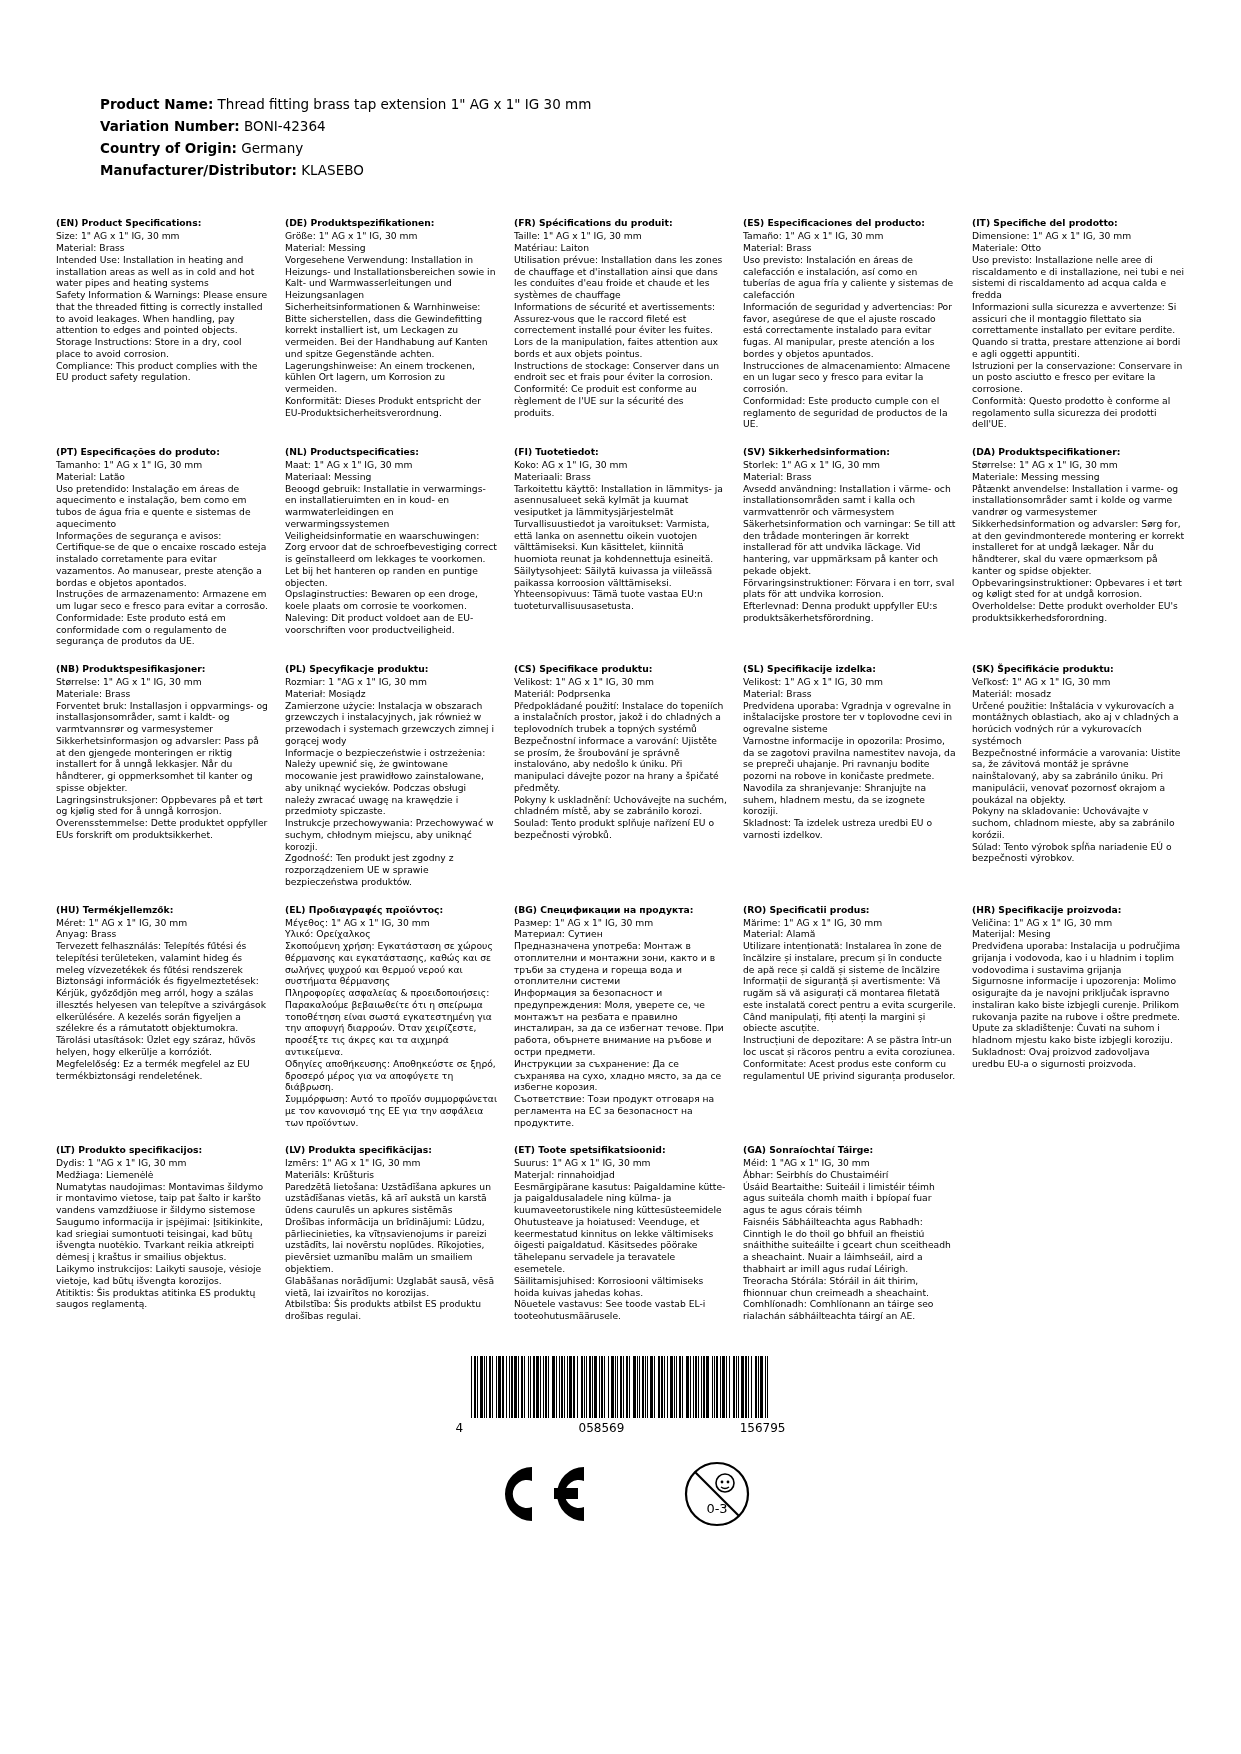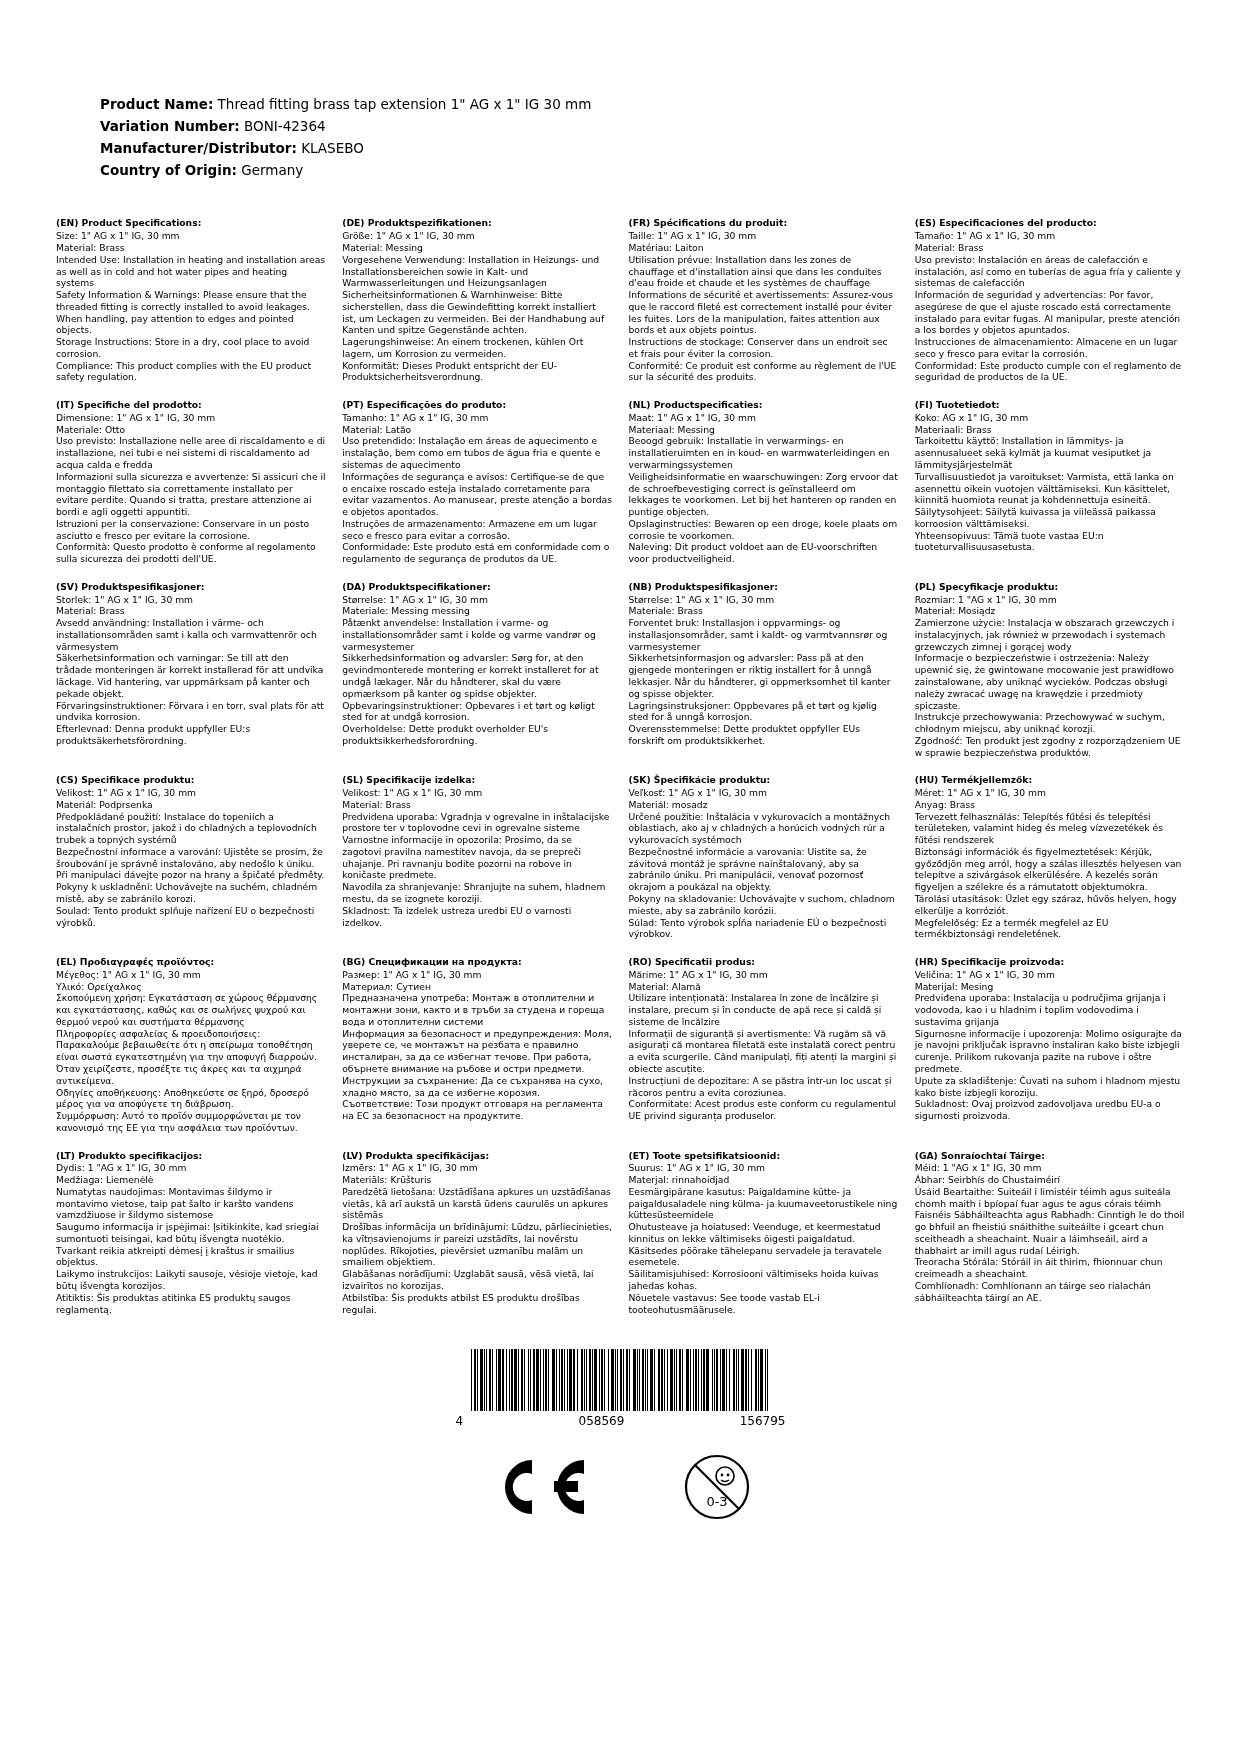--- a/index.html
+++ b/index.html
@@ -37,21 +37,21 @@
   .meta .lbl {
     font-weight: bold;
     margin-left: 44px;
   }
   .meta .val {
     font-weight: normal;
   }
   .grid {
     margin-top: 36px;
     display: grid;
-    grid-template-columns: repeat(4, 1fr);
+    grid-template-columns: repeat(5, 1fr);
     column-gap: 18px;
     row-gap: 26px;
     gap: 16px;
   }
   .cell {
     font-size: 9.2px;
     line-height: 1.28;
     text-align: left;
   }
   .cell .head {
@@ -119,26 +119,26 @@
   <div class="meta">
     <div>
       <span class="lbl">Product Name:</span>
       <span class="val">Thread fitting brass tap extension 1" AG x 1" IG 30 mm</span>
     </div>
     <div>
       <span class="lbl">Variation Number:</span>
       <span class="val">BONI-42364</span>
     </div>
     <div>
+      <span class="lbl">Country of Origin:</span>
+      <span class="val">Germany</span>
+    </div>
+    <div>
       <span class="lbl">Manufacturer/Distributor:</span>
       <span class="val">KLASEBO</span>
-    </div>
-    <div>
-      <span class="lbl">Country of Origin:</span>
-      <span class="val">Germany</span>
     </div>
   </div>
 
   <div class="grid">
     <div class="cell">
       <span class="head">(EN) Product Specifications:</span>
       <span class="body">Size: 1" AG x 1" IG, 30 mm
 Material: Brass
 Intended Use: Installation in heating and installation areas as well as in cold and hot water pipes and heating systems
 Safety Information &amp; Warnings: Please ensure that the threaded fitting is correctly installed to avoid leakages. When handling, pay attention to edges and pointed objects.
@@ -203,21 +203,21 @@
     <div class="cell">
       <span class="head">(FI) Tuotetiedot:</span>
       <span class="body">Koko: AG x 1" IG, 30 mm
 Materiaali: Brass
 Tarkoitettu käyttö: Installation in lämmitys- ja asennusalueet sekä kylmät ja kuumat vesiputket ja lämmitysjärjestelmät
 Turvallisuustiedot ja varoitukset: Varmista, että lanka on asennettu oikein vuotojen välttämiseksi. Kun käsittelet, kiinnitä huomiota reunat ja kohdennettuja esineitä.
 Säilytysohjeet: Säilytä kuivassa ja viileässä paikassa korroosion välttämiseksi.
 Yhteensopivuus: Tämä tuote vastaa EU:n tuoteturvallisuusasetusta.</span>
     </div>
     <div class="cell">
-      <span class="head">(SV) Produktspesifikasjoner:</span>
+      <span class="head">(SV) Sikkerhedsinformation:</span>
       <span class="body">Storlek: 1" AG x 1" IG, 30 mm
 Material: Brass
 Avsedd användning: Installation i värme- och installationsområden samt i kalla och varmvattenrör och värmesystem
 Säkerhetsinformation och varningar: Se till att den trådade monteringen är korrekt installerad för att undvika läckage. Vid hantering, var uppmärksam på kanter och pekade objekt.
 Förvaringsinstruktioner: Förvara i en torr, sval plats för att undvika korrosion.
 Efterlevnad: Denna produkt uppfyller EU:s produktsäkerhetsförordning.</span>
     </div>
     <div class="cell">
       <span class="head">(DA) Produktspecifikationer:</span>
       <span class="body">Størrelse: 1" AG x 1" IG, 30 mm

